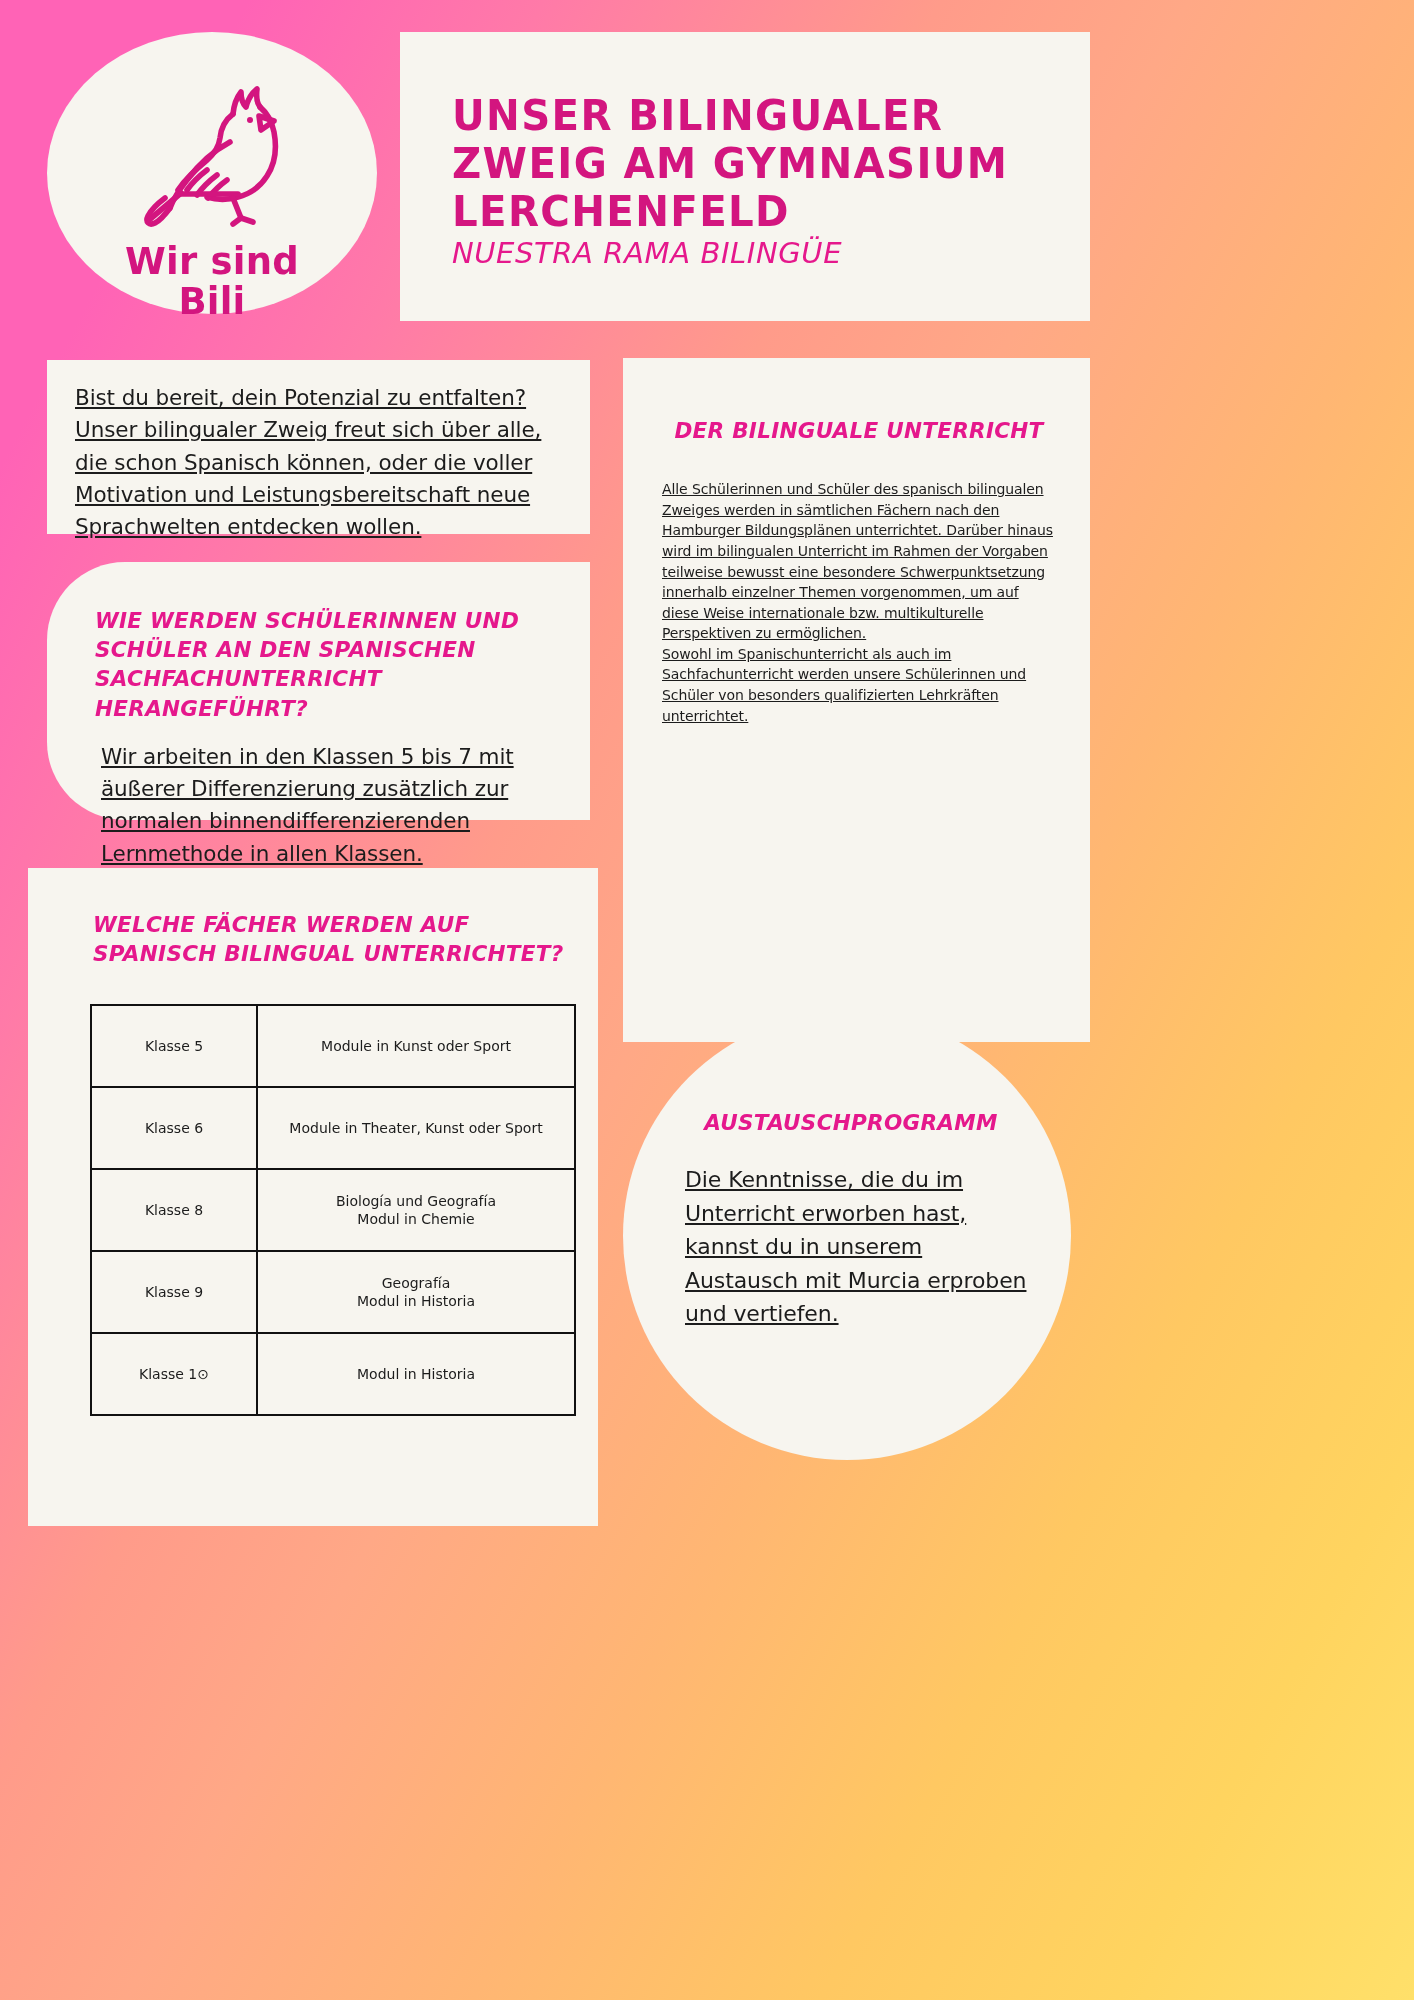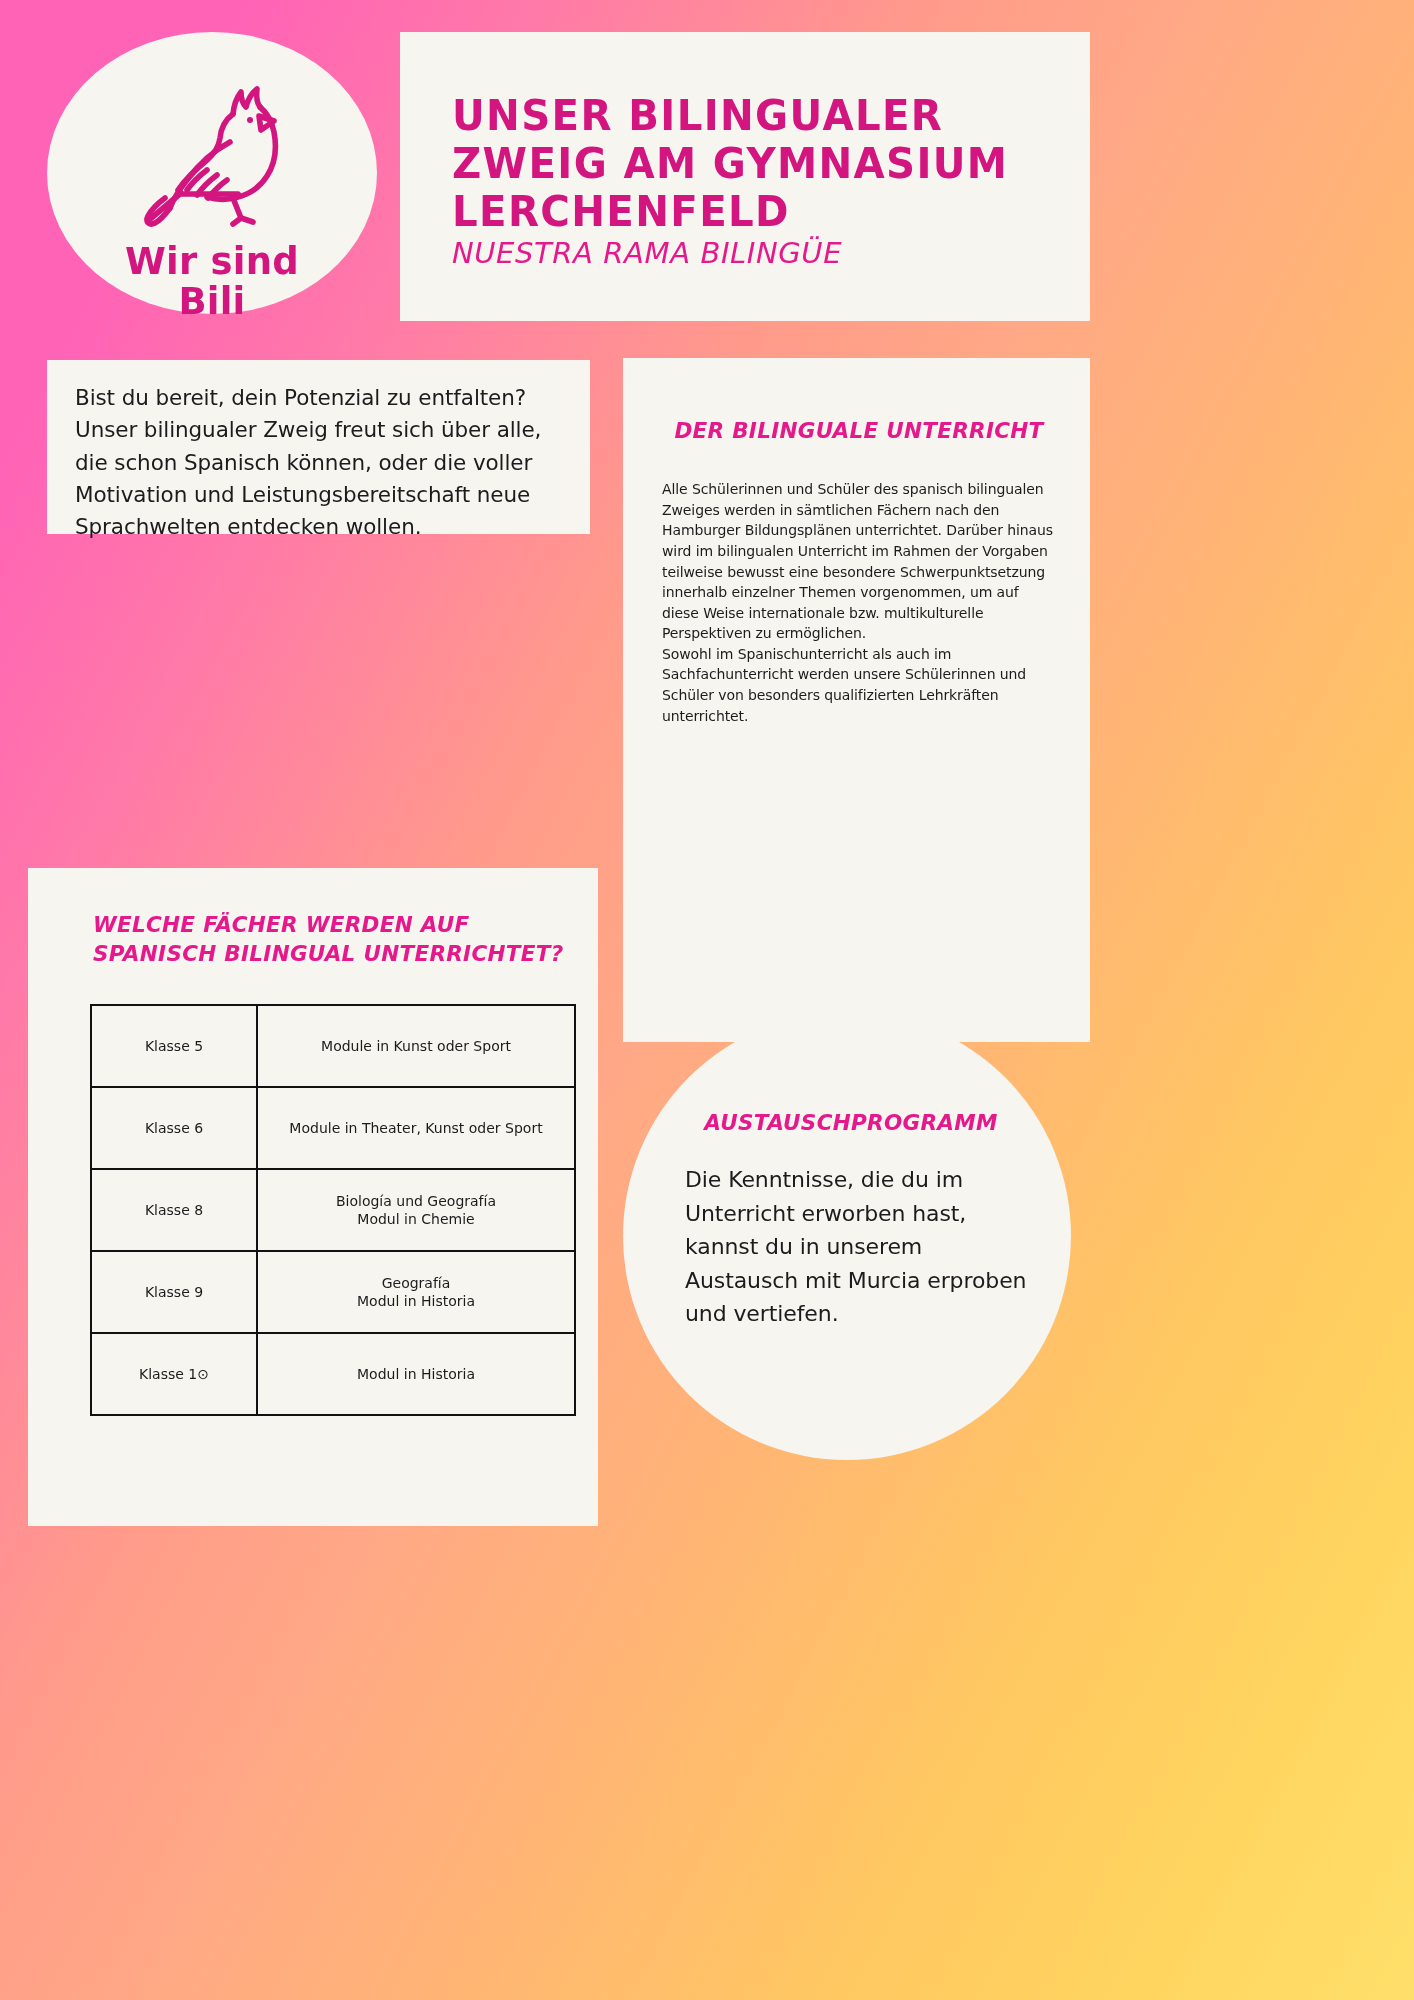--- a/index.html
+++ b/index.html
@@ -80,20 +80,21 @@
     left:47px;top:360px;width:543px;height:174px;
     padding:22px 30px 0 28px;
   }
   
   .body-text{
     color:#1c1c1c;
     font-family:"DejaVu Sans", sans-serif;
     font-size:21.5px;
     line-height:1.50;
     letter-spacing:-.1px;
+    text-decoration:underline;
   }
   .heading{
     color:#e5188c;
     font-family:"DejaVu Sans", sans-serif;
     font-weight:bold;
     font-style:italic;
     font-size:21.5px;
     line-height:1.36;
     letter-spacing:.3px;
     text-transform:uppercase;
@@ -201,20 +202,24 @@
 
   <div id="header-card" class="card">
     <h1 id="poster-title">Unser bilingualer zweig am Gymnasium Lerchenfeld</h1>
     <div id="poster-subtitle">Nuestra rama bilingüe</div>
   </div>
 
   <div id="intro-card" class="card">
     <p class="body-text" style="margin:0">Bist du bereit, dein Potenzial zu entfalten? Unser bilingualer Zweig freut sich über alle, die schon Spanisch können, oder die voller Motivation und Leistungsbereitschaft neue Sprachwelten entdecken wollen.</p>
   </div>
 
+  <div id="method-card" class="card">
+    <div class="heading">Wie werden Schülerinnen und Schüler an den spanischen Sachfachunterricht herangeführt?</div>
+    <p class="body-text" style="margin:0">Wir arbeiten in den Klassen 5 bis 7 mit äußerer Differenzierung zusätzlich zur normalen binnendifferenzierenden Lernmethode in allen Klassen.</p>
+  </div>
 
   <div id="unterricht-card" class="card">
     <div class="heading">Der bilinguale Unterricht</div>
     <p class="body-text" style="margin:0">Alle Schülerinnen und Schüler des spanisch bilingualen Zweiges werden in sämtlichen Fächern nach den Hamburger Bildungsplänen unterrichtet. Darüber hinaus wird im bilingualen Unterricht im Rahmen der Vorgaben teilweise bewusst eine besondere Schwerpunktsetzung innerhalb einzelner Themen vorgenommen, um auf diese Weise internationale bzw. multikulturelle Perspektiven zu ermöglichen.</p>
     <p class="body-text" style="margin:0">Sowohl im Spanischunterricht als auch im Sachfachunterricht werden unsere Schülerinnen und Schüler von besonders qualifizierten Lehrkräften unterrichtet.</p>
   </div>
 
   <div id="subjects-card" class="card">
     <div class="heading">Welche Fächer werden auf Spanisch bilingual unterrichtet?</div>
     <table id="subject-table">

